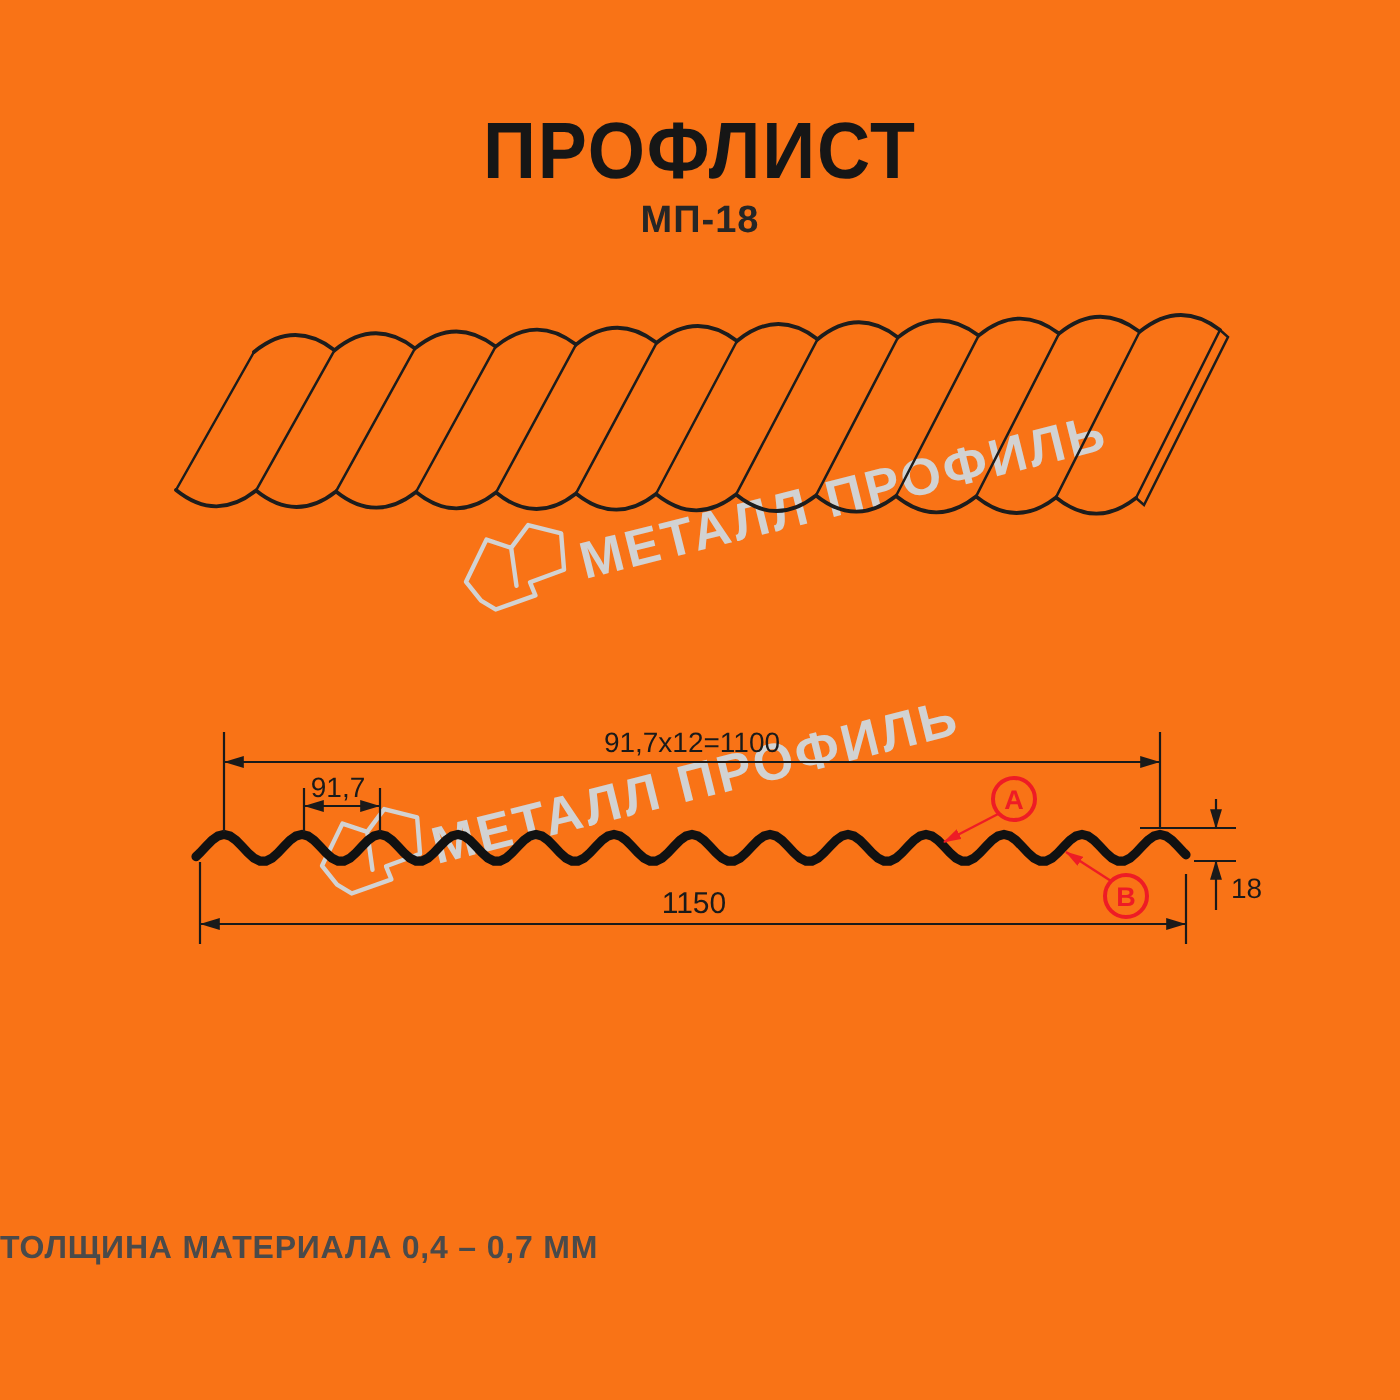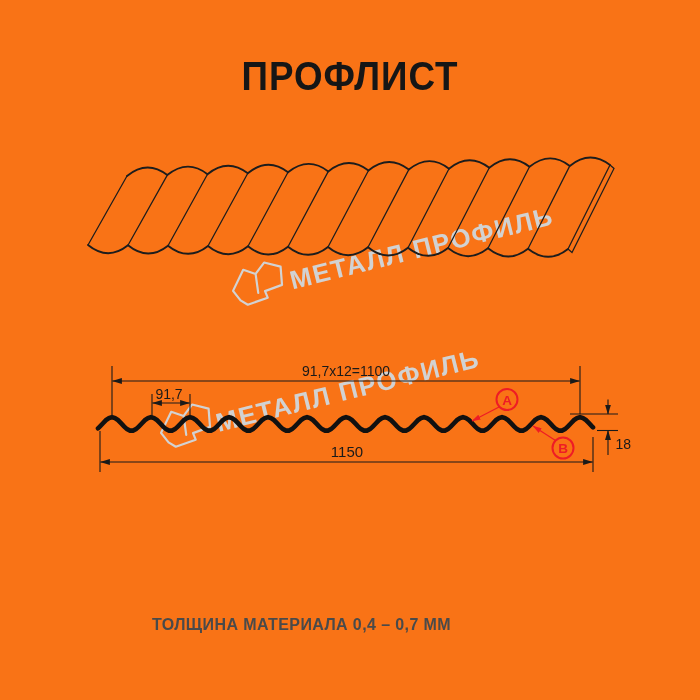--- a/index.html
+++ b/index.html
@@ -10,21 +10,21 @@
   .title{
     position:absolute;left:0;top:54px;width:700px;text-align:center;
     font-size:40px;font-weight:800;letter-spacing:1px;color:#161616;
     transform:scaleX(.92);
   }
   .subtitle{
     position:absolute;left:0;top:100px;width:700px;text-align:center;
     font-size:19px;font-weight:700;letter-spacing:.5px;color:#262626;
   }
   .footer-note{
-    position:absolute;left:0;top:616px;width:603px;text-align:center;
+    position:absolute;left:0;top:616px;width:603px;
     font-size:16px;font-weight:600;letter-spacing:.4px;color:#4a4a4a;
   }
   svg.scene{position:absolute;left:0;top:0;}
   .sheet path{fill:none;stroke:#1d1d1d;}
   .edge{stroke-width:1.9;stroke-linecap:round;}
   .ribs{stroke-width:1.25;}
   .wm path{fill:none;stroke-width:2.2;stroke-linejoin:round;stroke-linecap:round;}
   .wm text{font-size:26px;font-weight:700;letter-spacing:1.5px;}
   .dims line, .dims path{fill:none;stroke-width:1.1;}
   text.dim-label{fill:#1a1a1a;font-size:14px;}
@@ -33,20 +33,21 @@
   .callout circle{fill:none;stroke-width:2;}
   .callout line{stroke-width:1.2;fill:none;}
   .callout text{font-size:13.5px;font-weight:700;}
 </style>
 </head>
 <body>
 
 <div class="canvas">
 
   <div class="title">ПРОФЛИСТ</div>
+  <div class="subtitle">МП-18</div>
 
   <svg class="scene" width="700" height="700" viewBox="0 0 700 700">
     <defs>
       <marker id="arr-k" viewBox="0 0 10 6" refX="9.5" refY="3" markerWidth="9" markerHeight="5.4" orient="auto-start-reverse">
         <path d="M0,0 L10,3 L0,6 Z" fill="#1a1a1a"></path>
       </marker>
       <marker id="arr-r" viewBox="0 0 10 6" refX="9.5" refY="3" markerWidth="7.5" markerHeight="4.5" orient="auto-start-reverse">
         <path d="M0,0 L10,3 L0,6 Z" fill="#ee1c25"></path>
       </marker>
     </defs>

